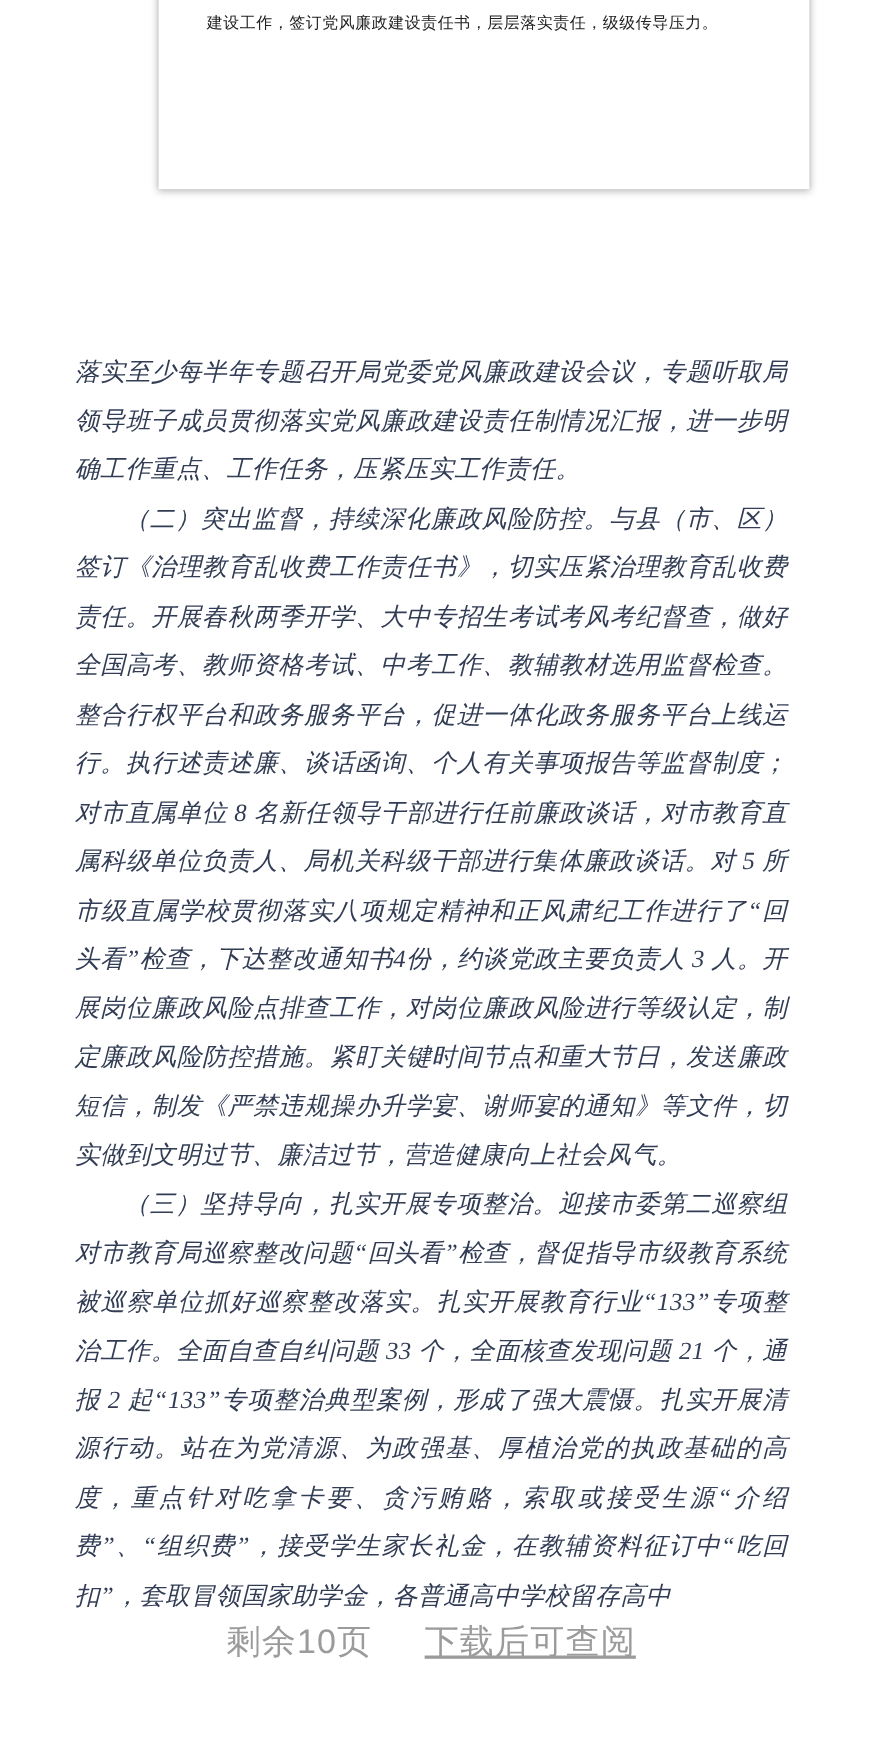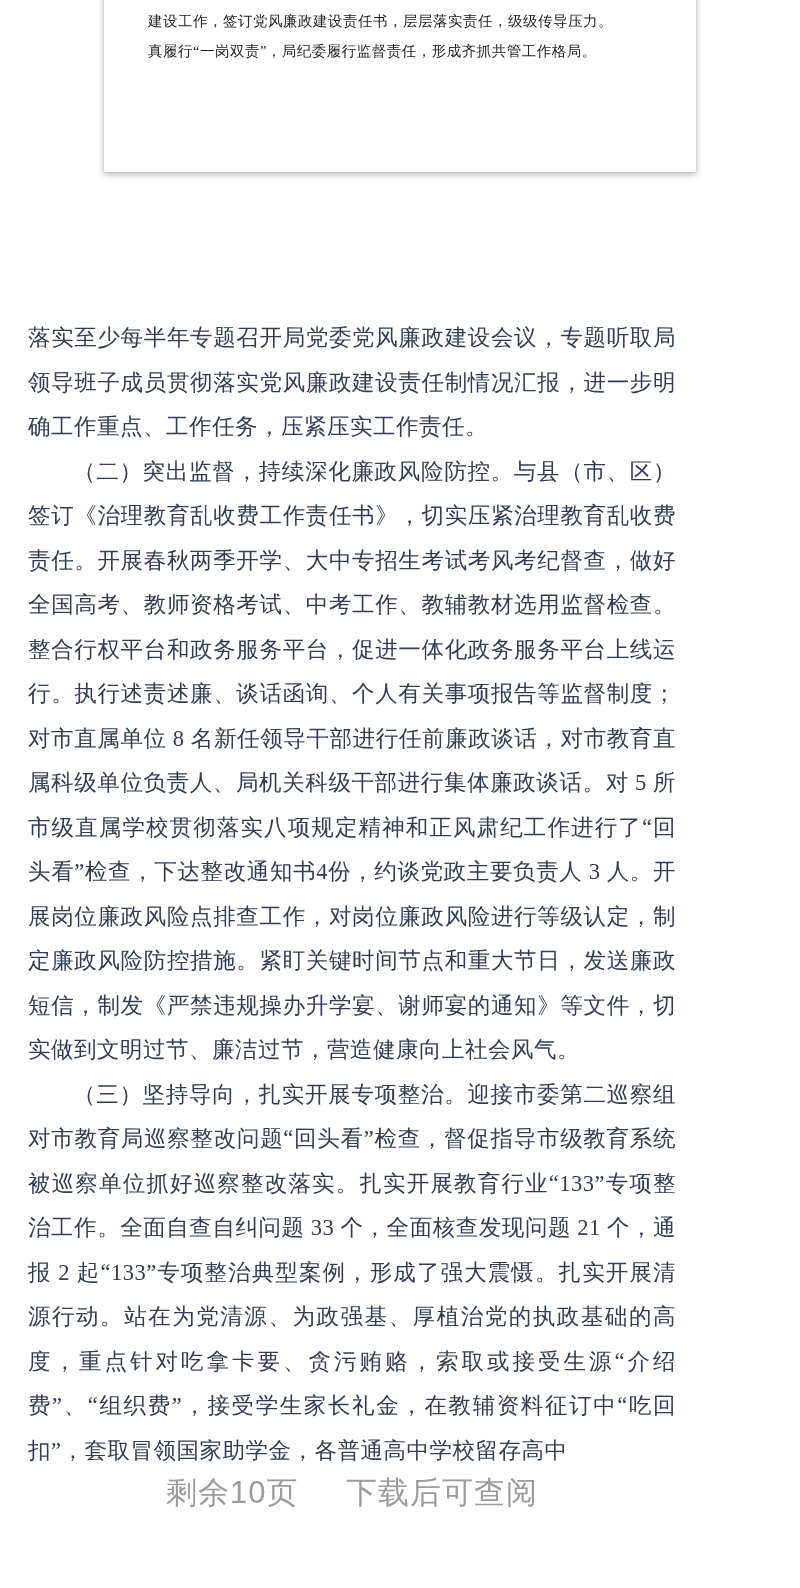--- a/index.html
+++ b/index.html
@@ -6,20 +6,21 @@
   html, body {
     width: 800px; height: 1588px;
     background: #ffffff;
     font-family: "Liberation Serif", serif;
     overflow: hidden;
   }
   .viewport {
     position: relative;
     width: 704px; height: 1588px;
     background: #ffffff;
+    margin-left: 40px;
   }
 
   
   .page-card {
     position: absolute;
     left: 104px; top: -42px;
     width: 592px; height: 214px;
     background: #ffffff;
     box-shadow: 0 2px 7px rgba(0,0,0,0.30), 0 0 1px rgba(0,0,0,0.25);
     padding: 48px 44px 0 44px;
@@ -35,44 +36,43 @@
   
   .doc-body {
     position: absolute;
     left: 28px; right: 28px; top: 316px;
     color: #323d55;
     font-size: 22.5px;
     line-height: 44.5px;
     text-align: justify;
     letter-spacing: 0.5px;
   }
-  .para { margin: 0; }
+  .para { margin: 0; font-style: italic; }
   .para.indent { text-indent: 2em; }
 
   
   .footer-hint {
     position: absolute;
     top: 1472px; left: 0;
     width: 100%;
     text-align: center;
     color: #9b9b9b;
     font-size: 31px;
     font-family: "Liberation Sans", sans-serif;
     letter-spacing: 1px;
   }
-  .footer-hint .gap { margin-left: 38px; }
+  .footer-hint .gap { margin-left: 38px; text-decoration: underline; }
 </style>
 </head>
 <body>
 
 <div class="viewport">
 
   <div class="page-card">
     <p class="card-line">建设工作，签订党风廉政建设责任书，层层落实责任，级级传导压力。</p>
-    <p class="card-line">真履行“一岗双责”，局纪委履行监督责任，形成齐抓共管工作格局。</p>
   </div>
 
   <div class="doc-body">
     <p class="para">落实至少每半年专题召开局党委党风廉政建设会议，专题听取局领导班子成员贯彻落实党风廉政建设责任制情况汇报，进一步明确工作重点、工作任务，压紧压实工作责任。</p>
     <p class="para indent">（二）突出监督，持续深化廉政风险防控。与县（市、区）签订《治理教育乱收费工作责任书》，切实压紧治理教育乱收费责任。开展春秋两季开学、大中专招生考试考风考纪督查，做好全国高考、教师资格考试、中考工作、教辅教材选用监督检查。整合行权平台和政务服务平台，促进一体化政务服务平台上线运行。执行述责述廉、谈话函询、个人有关事项报告等监督制度；对市直属单位 8 名新任领导干部进行任前廉政谈话，对市教育直属科级单位负责人、局机关科级干部进行集体廉政谈话。对 5 所市级直属学校贯彻落实八项规定精神和正风肃纪工作进行了“回头看”检查，下达整改通知书4份，约谈党政主要负责人 3 人。开展岗位廉政风险点排查工作，对岗位廉政风险进行等级认定，制定廉政风险防控措施。紧盯关键时间节点和重大节日，发送廉政短信，制发《严禁违规操办升学宴、谢师宴的通知》等文件，切实做到文明过节、廉洁过节，营造健康向上社会风气。</p>
     <p class="para indent">（三）坚持导向，扎实开展专项整治。迎接市委第二巡察组对市教育局巡察整改问题“回头看”检查，督促指导市级教育系统被巡察单位抓好巡察整改落实。扎实开展教育行业“133”专项整治工作。全面自查自纠问题 33 个，全面核查发现问题 21 个，通报 2 起“133”专项整治典型案例，形成了强大震慑。扎实开展清源行动。站在为党清源、为政强基、厚植治党的执政基础的高度，重点针对吃拿卡要、贪污贿赂，索取或接受生源“介绍费”、“组织费”，接受学生家长礼金，在教辅资料征订中“吃回扣”，套取冒领国家助学金，各普通高中学校留存高中</p>
   </div>
 
   <div class="footer-hint">
     <span>剩余10页</span>

